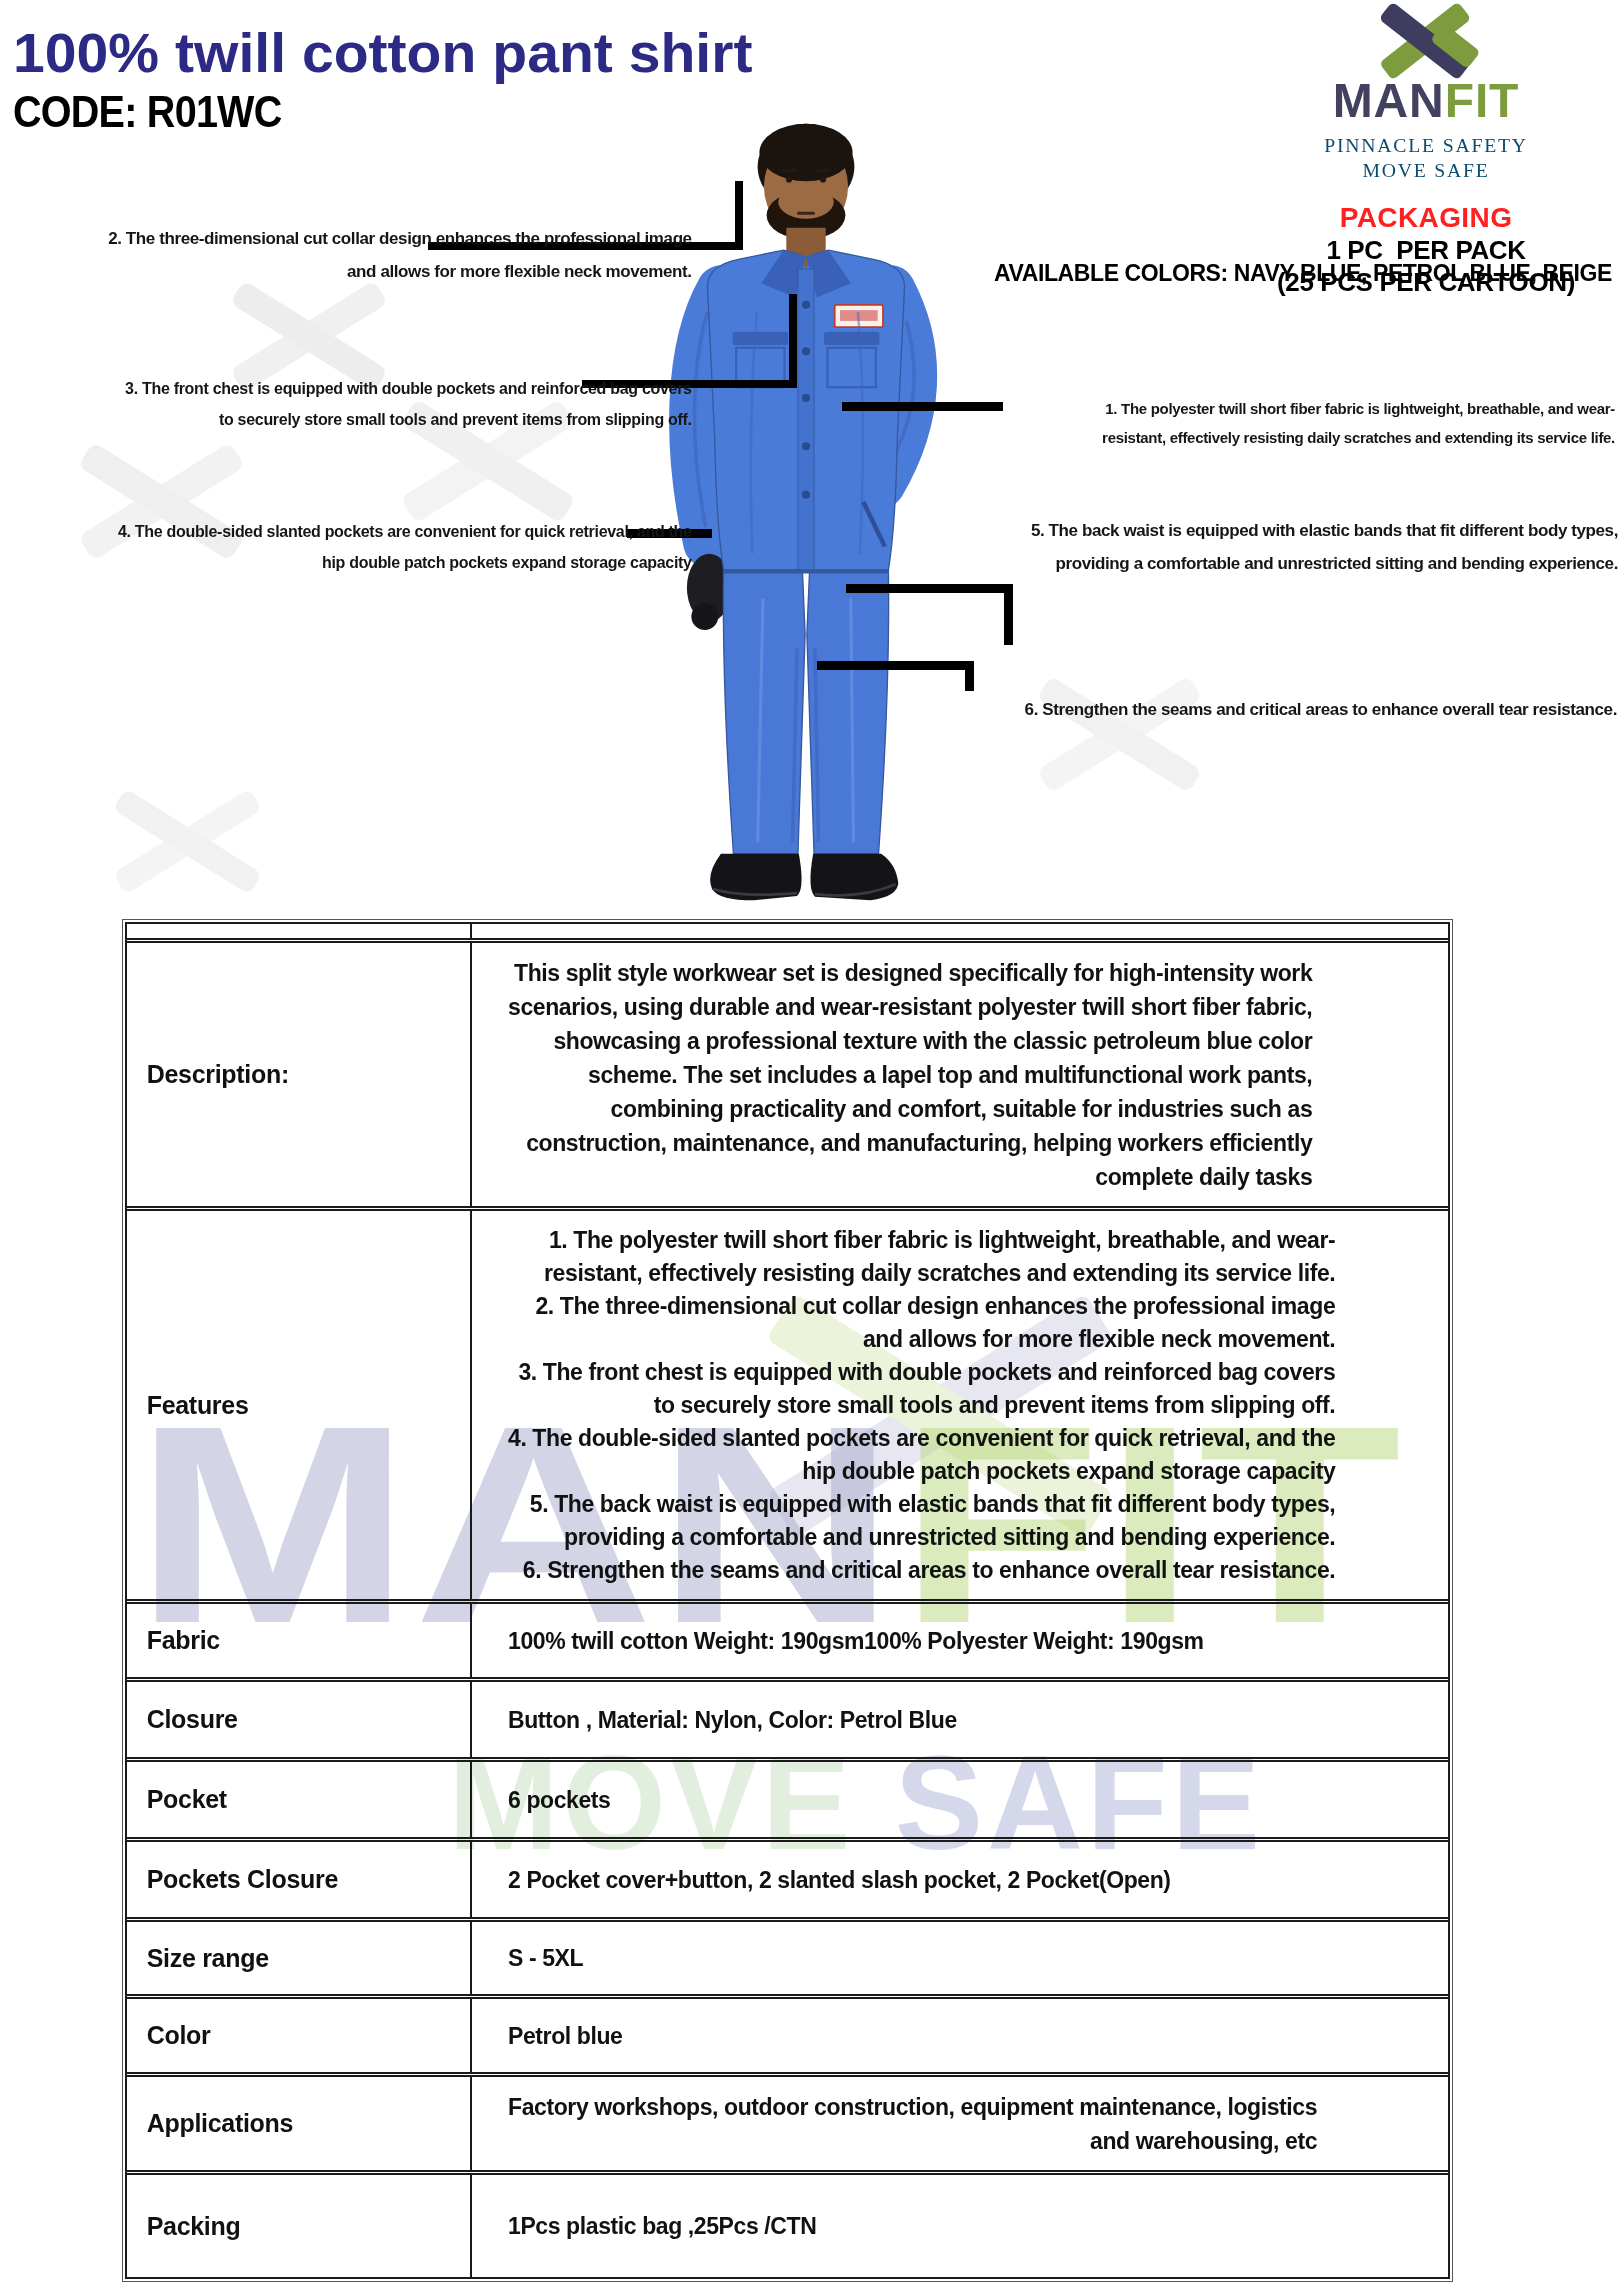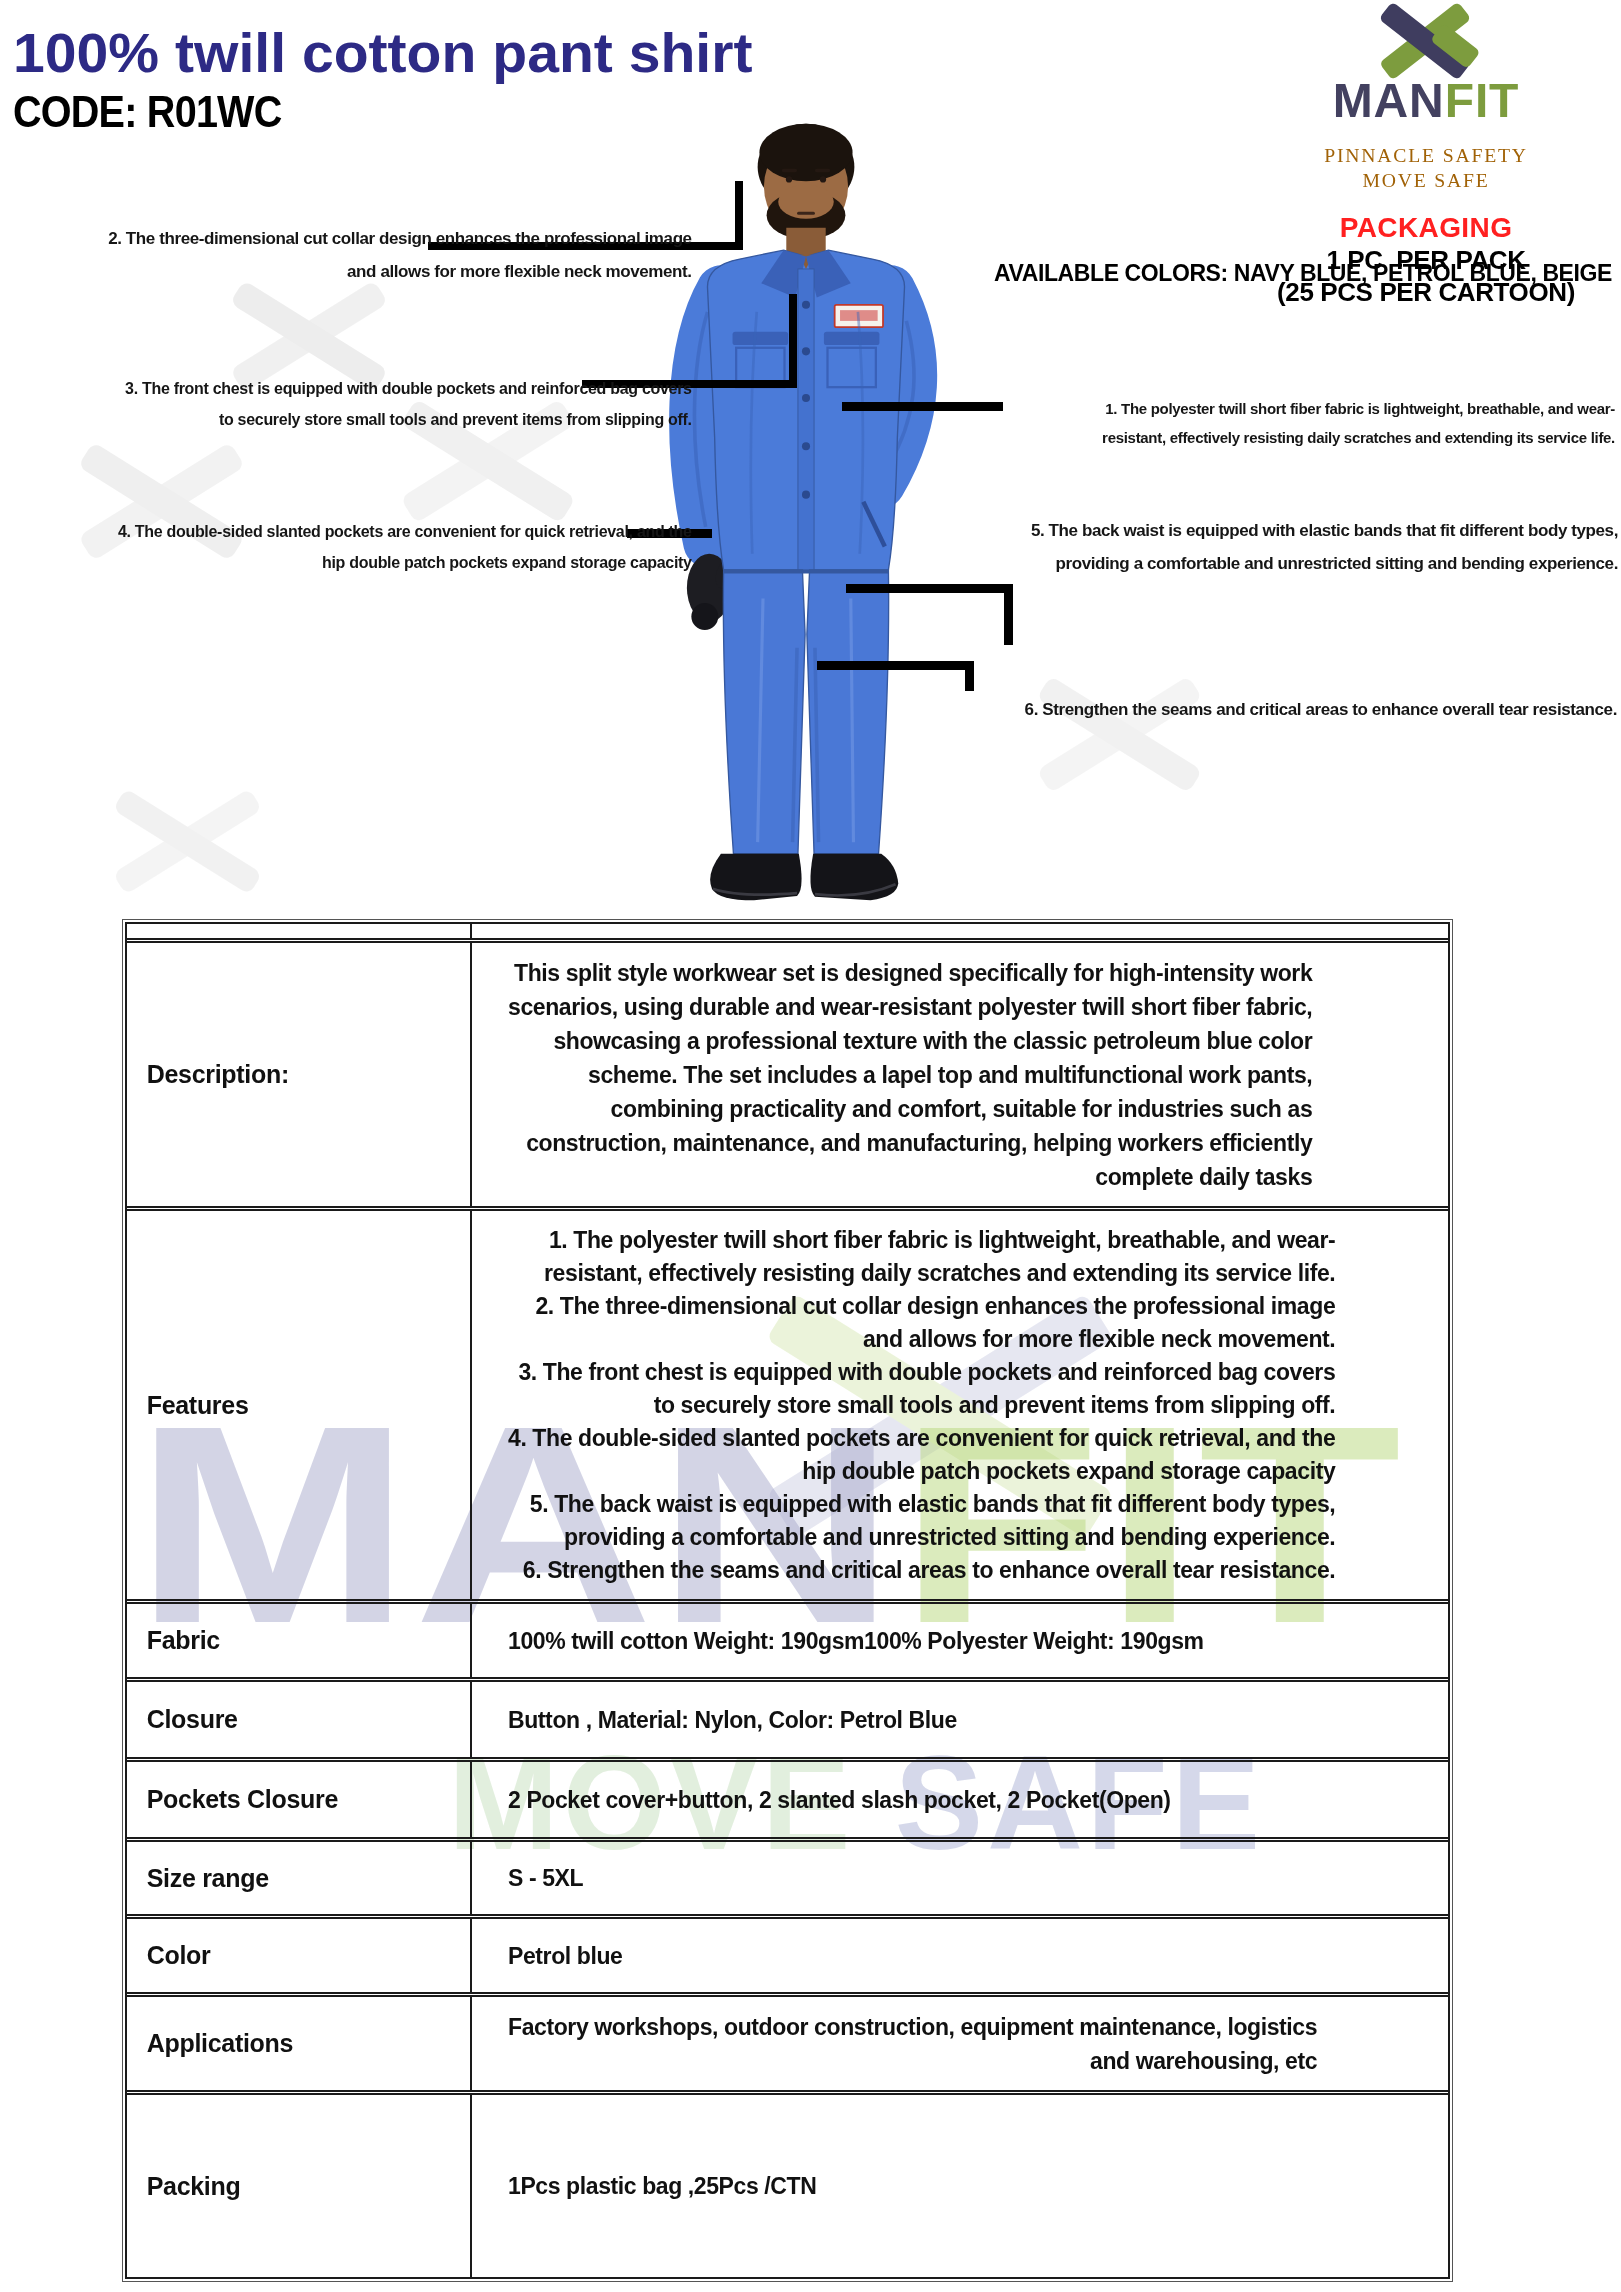--- a/index.html
+++ b/index.html
@@ -24,22 +24,22 @@
   
   .brand{position:absolute;left:1236px;top:5.4px;width:380px;text-align:center;z-index:4;}
   .brand-x{position:relative;width:116px;height:70px;margin:0 auto;}
   .xbar{position:absolute;left:7.2px;top:25px;width:100px;height:21.5px;border-radius:5.4px;}
   .xbar.green{background:#7d9c3e;transform:rotate(-38deg);}
   .xbar.navy{background:#3f3d5f;transform:rotate(38deg);}
   .xbar.green2{background:#7d9c3e;width:47px;left:64px;top:30px;transform:rotate(38deg);}
   .brand-name{font-size:48px;font-weight:800;letter-spacing:0.9px;line-height:1;margin-top:1.8px;}
   .brand-name .man{color:#434160;}
   .brand-name .fit{color:#7d9c3e;}
-  .brand-tag{font-family:"Liberation Serif","DejaVu Serif",serif;color:#a16207;
-    font-size:19.7px;letter-spacing:1.8px;line-height:1.25;margin-top:18px;}
+  .brand-tag{font-family:"Liberation Serif","DejaVu Serif",serif;color:#0c4a6e;
+    font-size:19.7px;letter-spacing:1.8px;line-height:1.25;margin-top:8px;}
   .pack-head{color:#ff2020;font-size:28px;font-weight:800;margin-top:20px;letter-spacing:0.4px;}
   .pack-line{color:#000;font-size:26px;font-weight:800;margin-top:1px;letter-spacing:-0.4px;}
   .colors-line{
     position:absolute;right:9px;top:260px;font-size:23px;font-weight:800;color:#000;
     letter-spacing:-0.4px;z-index:4;
   }
 
   
   .annot{position:absolute;font-weight:700;color:#161616;z-index:3;line-height:1.95;}
   .cline{position:absolute;background:#000;z-index:2;}
@@ -249,20 +249,24 @@
 6. Strengthen the seams and critical areas to enhance overall tear resistance.</div>
   </div>
   <div class="trow" style="flex:0 0 73px;">
     <div class="tlabel">Fabric</div>
     <div class="tvalue">100% twill cotton Weight: 190gsm100% Polyester Weight: 190gsm</div>
   </div>
   <div class="trow" style="flex:0 0 75px;">
     <div class="tlabel">Closure</div>
     <div class="tvalue">Button , Material: Nylon, Color: Petrol Blue</div>
   </div>
+  <div class="trow" style="flex:0 0 75px;">
+    <div class="tlabel">Pocket</div>
+    <div class="tvalue">6 pockets</div>
+  </div>
   <div class="trow" style="flex:0 0 75px;justify-content:center;">
     <div class="tlabel">Pockets Closure</div>
     <div class="tvalue">2 Pocket cover+button, 2 slanted slash pocket, 2 Pocket(Open)</div>
   </div>
   <div class="trow" style="flex:0 0 72px;">
     <div class="tlabel">Size range</div>
     <div class="tvalue">S - 5XL</div>
   </div>
   <div class="trow" style="flex:0 0 73px;">
     <div class="tlabel">Color</div>

